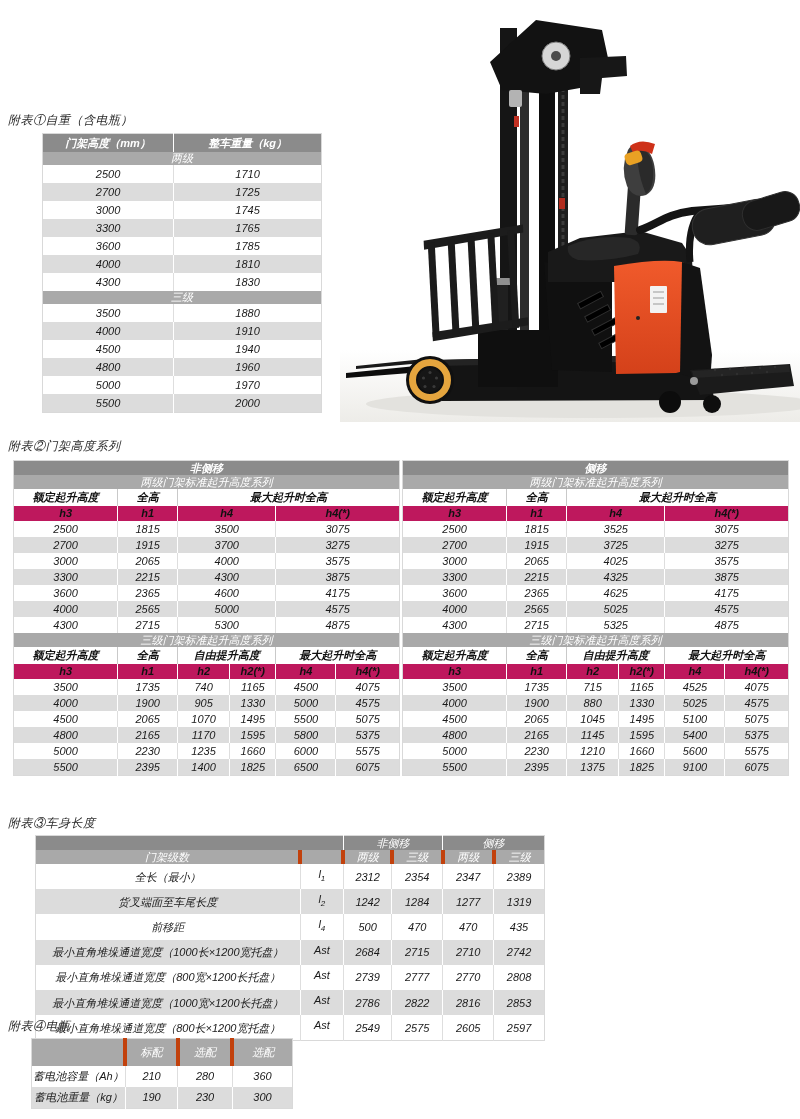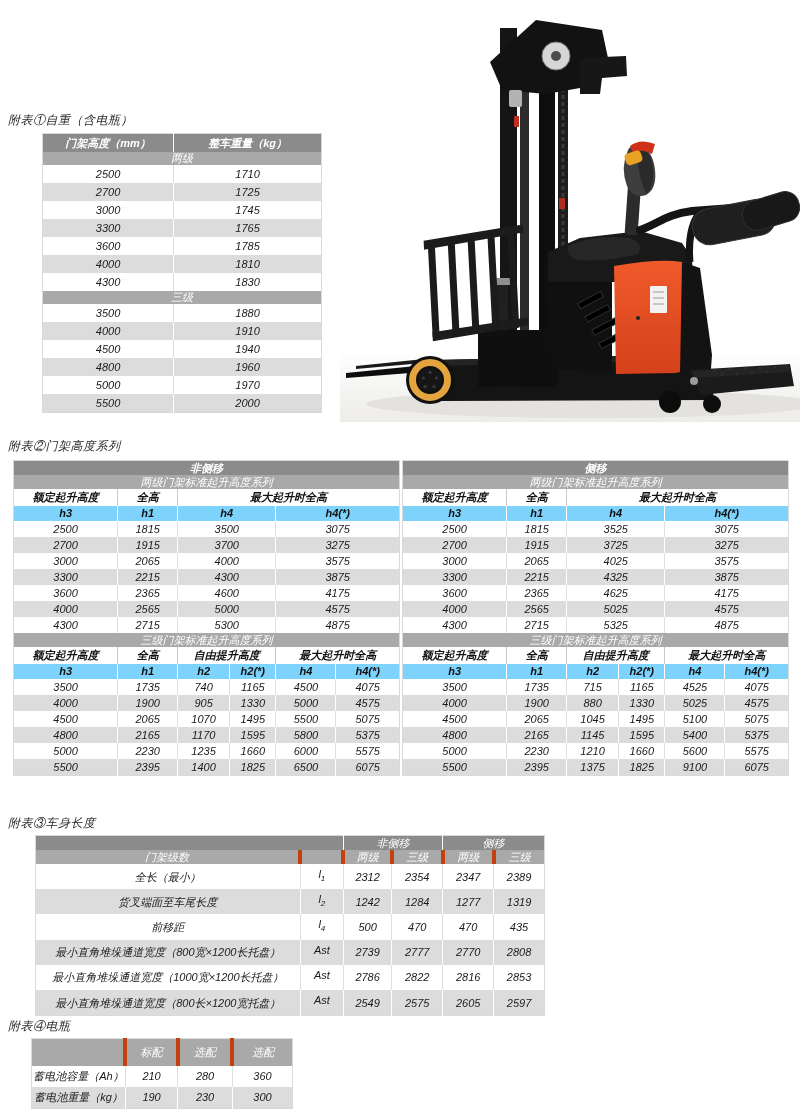--- a/index.html
+++ b/index.html
@@ -11,21 +11,21 @@
 
   table { border-collapse:collapse; table-layout:fixed; font-size:11px; color:#1a1a1a; border:1px solid #d9d9d9; }
   th,td { text-align:center; padding:0; white-space:nowrap; overflow:hidden; font-weight:normal; }
 
   .band-dark th { background:#8b8b8b; color:#fff; font-weight:bold; border-right:1px solid #fff; }
   .band-dark th:last-child { border-right:none; }
   .band-mid th, .band-mid td { background:#a9a9a9; color:#fff; border-right:4px solid #c2410c; }
   .band-mid th:last-child, .band-mid td:last-child { border-right:none; }
   .colhead th { background:#fff; color:#111; font-weight:bold; border-right:1px solid #c9c9c9; }
   .colhead th:last-child { border-right:none; }
-  .subhead th { background:#7dd3fc; color:#111; font-weight:bold; border-right:1px solid #fff;text-align:center; }
+  .subhead th { background:#be185d; color:#111; font-weight:bold; border-right:1px solid #fff;text-align:center; }
   .subhead th:last-child { border-right:none; }
 
   .zebra td { background:#fff; border-right:1px solid #dedede; }
   .zebra td:last-child { border-right:none; }
   .zebra tr:nth-child(even) td { background:#dcdcdc; border-right-color:#fff; }
 
   sub { font-size:8px; }
 
   
   #t1 { position:absolute; left:42px; top:133px; width:280px; }
@@ -583,20 +583,28 @@
       </tr>
         <tr>
         <td>前移距</td>
         <td><span>l</span><sub>4</sub></td>
         <td>500</td>
         <td>470</td>
         <td>470</td>
         <td>435</td>
       </tr>
         <tr>
+        <td>最小直角堆垛通道宽度（1000长×1200宽托盘）</td>
+        <td><span>Ast</span><sub></sub></td>
+        <td>2684</td>
+        <td>2715</td>
+        <td>2710</td>
+        <td>2742</td>
+      </tr>
+        <tr>
         <td>最小直角堆垛通道宽度（800宽×1200长托盘）</td>
         <td><span>Ast</span><sub></sub></td>
         <td>2739</td>
         <td>2777</td>
         <td>2770</td>
         <td>2808</td>
       </tr>
         <tr>
         <td>最小直角堆垛通道宽度（1000宽×1200长托盘）</td>
         <td><span>Ast</span><sub></sub></td>

